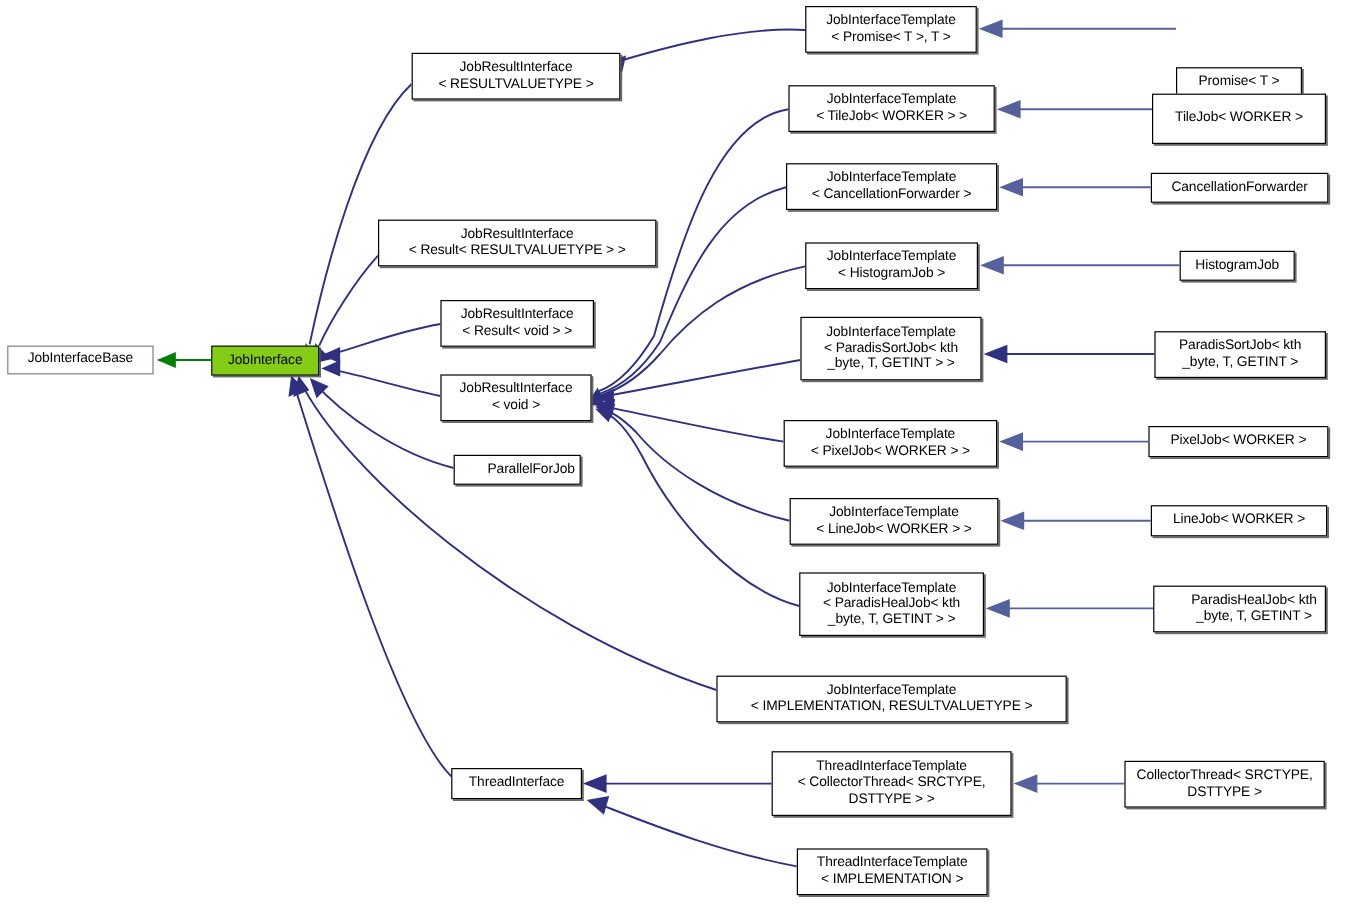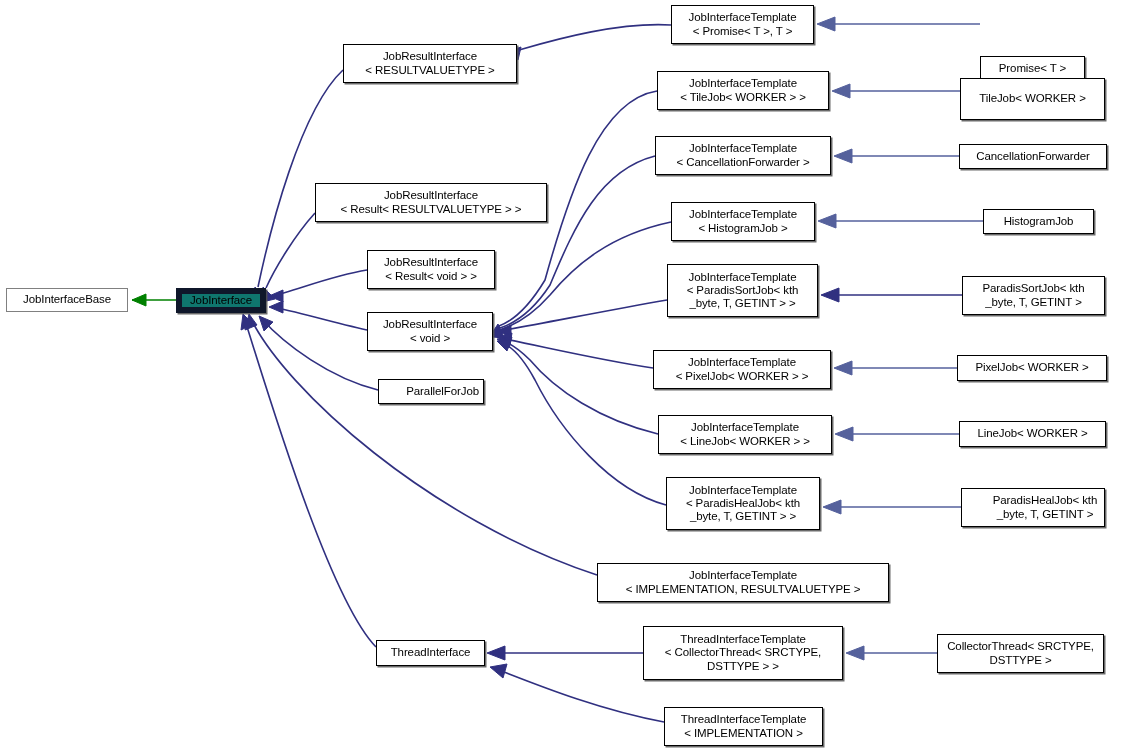--- a/index.html
+++ b/index.html
@@ -34,22 +34,22 @@
     text-align: center;
     display: flex;
     align-items: center;
     justify-content: center;
     white-space: pre;
     box-shadow: 1.5px 1.5px 0 0 rgba(80,80,80,0.85);
     letter-spacing: -0.1px;
     z-index: 2;
   }
   .node.current {
-    background: #0f766e;
-    border: 6px solid #0f172a;
+    background: #84cc16;
+    border: 1px solid #0f172a;
   }
   .node.plain {
     box-shadow: none;
     border: 1px solid #808080;
   }
   .node-label {
     display: block;
     width: 100%;
     padding: 0 4px;
     box-sizing: border-box;
@@ -203,21 +203,21 @@
       <div class="node" style="left: 597px; top: 563px; width: 292px; height: 39px;"><span class="node-label">JobInterfaceTemplate
 &lt; IMPLEMENTATION, RESULTVALUETYPE &gt;</span></div>
       <div class="node" style="left: 643px; top: 626px; width: 200px; height: 54px;"><span class="node-label">ThreadInterfaceTemplate
 &lt; CollectorThread&lt; SRCTYPE,
 DSTTYPE &gt; &gt;</span></div>
       <div class="node" style="left: 664px; top: 707px; width: 159px; height: 39px;"><span class="node-label">ThreadInterfaceTemplate
 &lt; IMPLEMENTATION &gt;</span></div>
       <div class="node" style="left: 980px; top: 12px; width: 105px; height: 25px; margin-top: 44px;"><span class="node-label">Promise&lt; T &gt;</span></div>
       <div class="node" style="left: 960px; top: 78px; width: 145px; height: 42px;"><span class="node-label">TileJob&lt; WORKER &gt;</span></div>
       <div class="node" style="left: 959px; top: 144px; width: 148px; height: 25px; justify-content: center;"><span class="node-label">CancellationForwarder</span></div>
-      <div class="node" style="left: 983px; top: 209px; width: 111px; height: 25px; text-align: center;"><span class="node-label">HistogramJob</span></div>
+      <div class="node" style="left: 983px; top: 209px; width: 96px; height: 25px; text-align: center;"><span class="node-label">HistogramJob</span></div>
       <div class="node" style="left: 962px; top: 276px; width: 143px; height: 39px;"><span class="node-label">ParadisSortJob&lt; kth
 _byte, T, GETINT &gt;</span></div>
       <div class="node" style="left: 957px; top: 355px; width: 150px; height: 26px; justify-content: center;"><span class="node-label">PixelJob&lt; WORKER &gt;</span></div>
       <div class="node" style="left: 959px; top: 421px; width: 147px; height: 26px;"><span class="node-label">LineJob&lt; WORKER &gt;</span></div>
       <div class="node" style="left: 961px; top: 488px; width: 144px; height: 39px; padding-left: 24px;"><span class="node-label">ParadisHealJob&lt; kth
 _byte, T, GETINT &gt;</span></div>
       <div class="node" style="left: 937px; top: 634px; width: 167px; height: 39px;"><span class="node-label">CollectorThread&lt; SRCTYPE,
 DSTTYPE &gt;</span></div>
     </div>
 </div>

